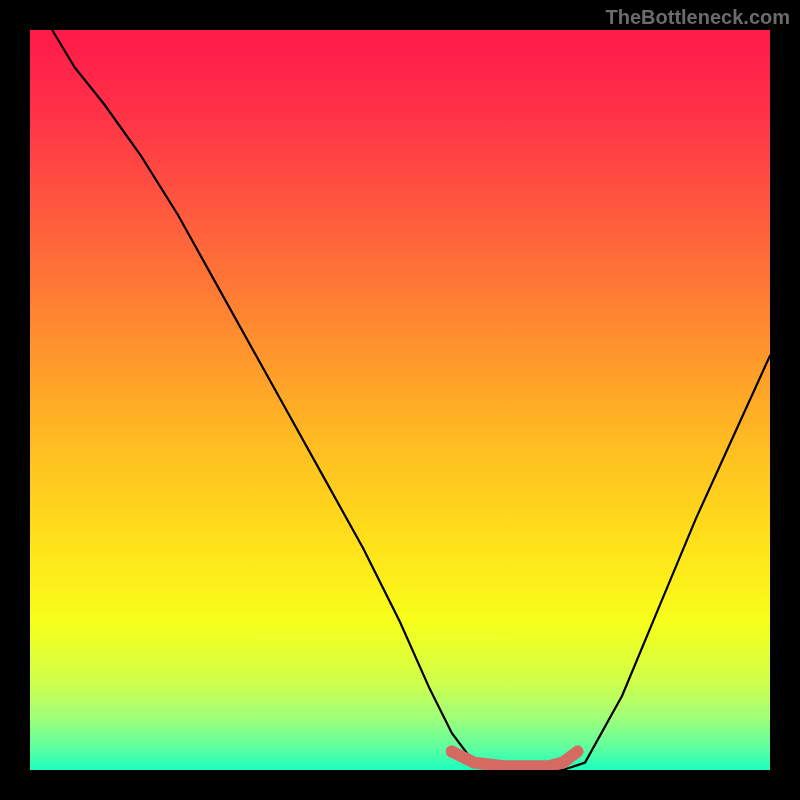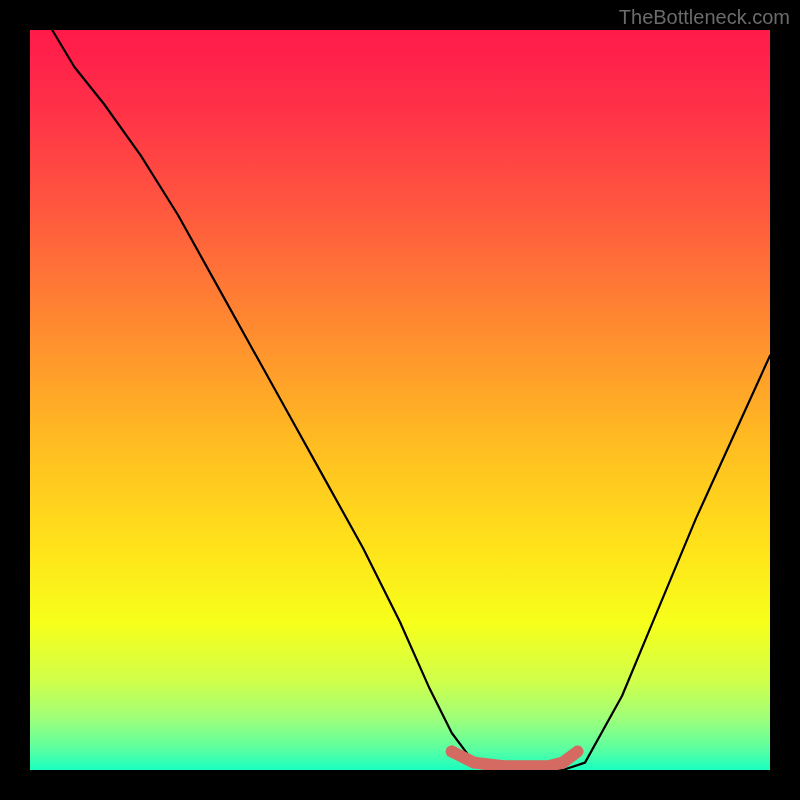--- a/index.html
+++ b/index.html
@@ -1,17 +1,17 @@
 <!DOCTYPE html>
 <html><head>
 <meta charset="utf-8">
 <style>
   * { margin: 0; padding: 0; box-sizing: border-box; }
   body { width: 800px; height: 800px; background: #000; position: relative; font-family: Arial, sans-serif; }
-  .watermark { position: absolute; top: 6px; right: 10px; color: #6b6b6b; font-size: 20px; font-weight: 400; z-index: 10; }
+  .watermark { position: absolute; top: 6px; right: 10px; color: #6b6b6b; font-size: 20px; font-weight: 700; z-index: 10; }
   .plot-area { position: absolute; left: 30px; top: 30px; width: 740px; height: 740px; }
   .gradient-bg { position: absolute; left: 0; top: 0; width: 100%; height: 100%; }
   svg.curve { position: absolute; left: 0; top: 0; width: 100%; height: 100%; }
   svg.overlay { position: absolute; left: 0; top: 0; width: 100%; height: 100%; }
 </style>
 </head>
 <body>
 
 <div class="watermark">TheBottleneck.com</div>
 

